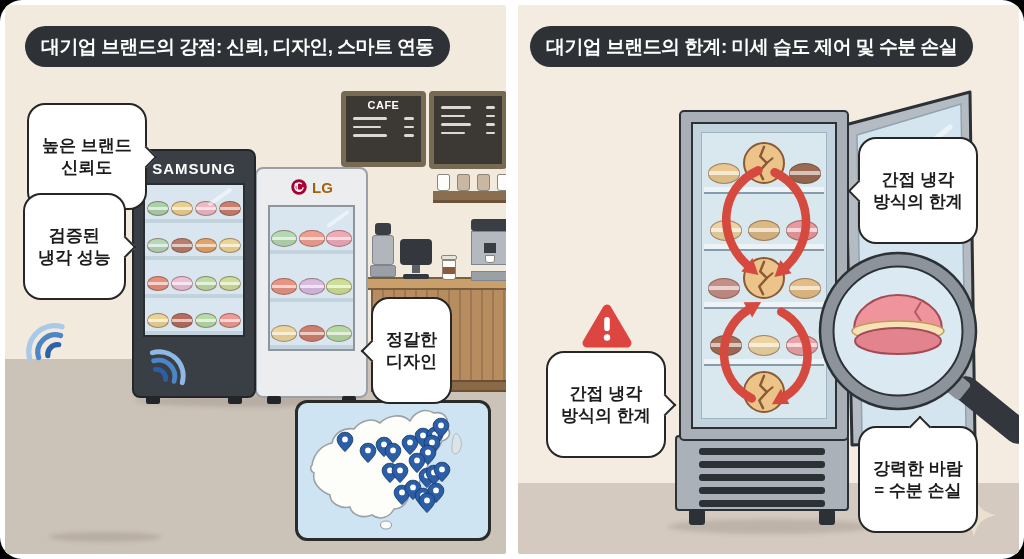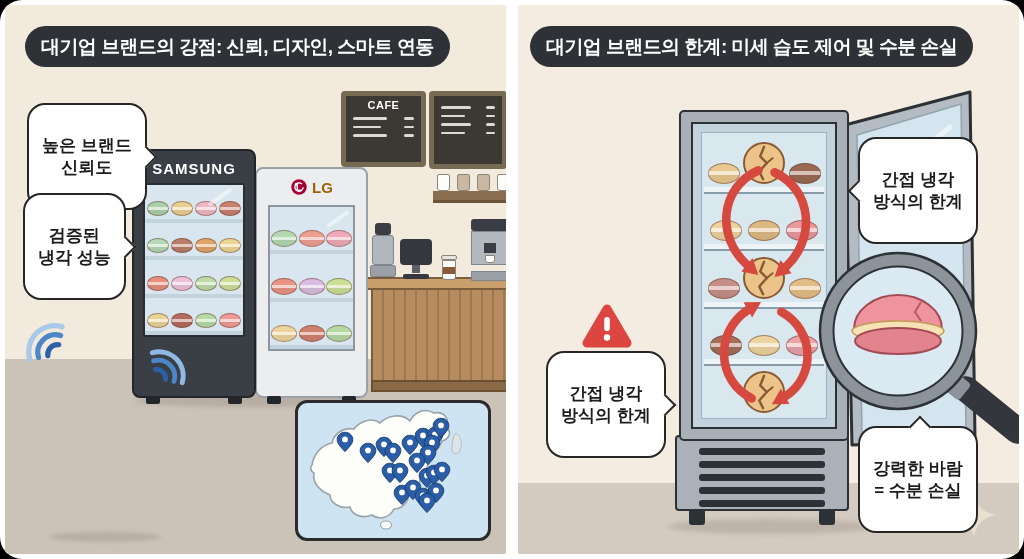--- a/index.html
+++ b/index.html
@@ -329,20 +329,25 @@
 
     <div class="bub pre" style="left:22px;top:98px;">
       <span class="pre">높은 브랜드
 신뢰도</span>
       <span class="tail tail-r"></span>
     </div>
     <div class="bub pre" style="left:18px;top:188px;">
       <span class="pre">검증된
 냉각 성능</span>
       <span class="tail tail-r"></span>
+    </div>
+    <div class="bub pre" style="left:366px;top:292px;">
+      <span class="pre">정갈한
+디자인</span>
+      <span class="tail tail-l"></span>
     </div>
   </div>
 
   <div class="panel right">
     <div class="floor floorR"></div>
 
     <div class="pill" style="left:12px;">대기업 브랜드의 한계: 미세 습도 제어 및 수분 손실</div>
 
     <svg class="doorsvg" width="501" height="549" viewBox="0 0 501 549">
       <polygon points="327,120 452,87 457,435 334,440" fill="#b5bbc2" stroke="#2c3136" stroke-width="3" stroke-linejoin="round"></polygon>

